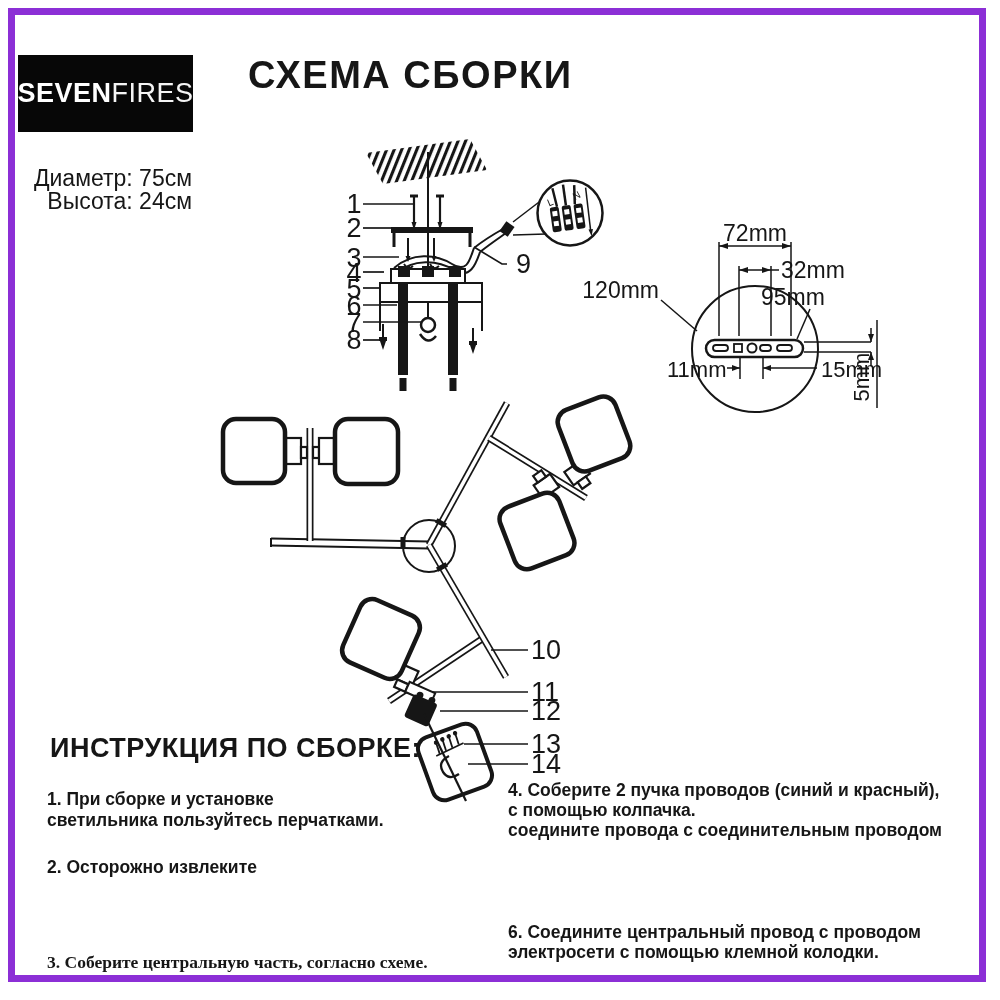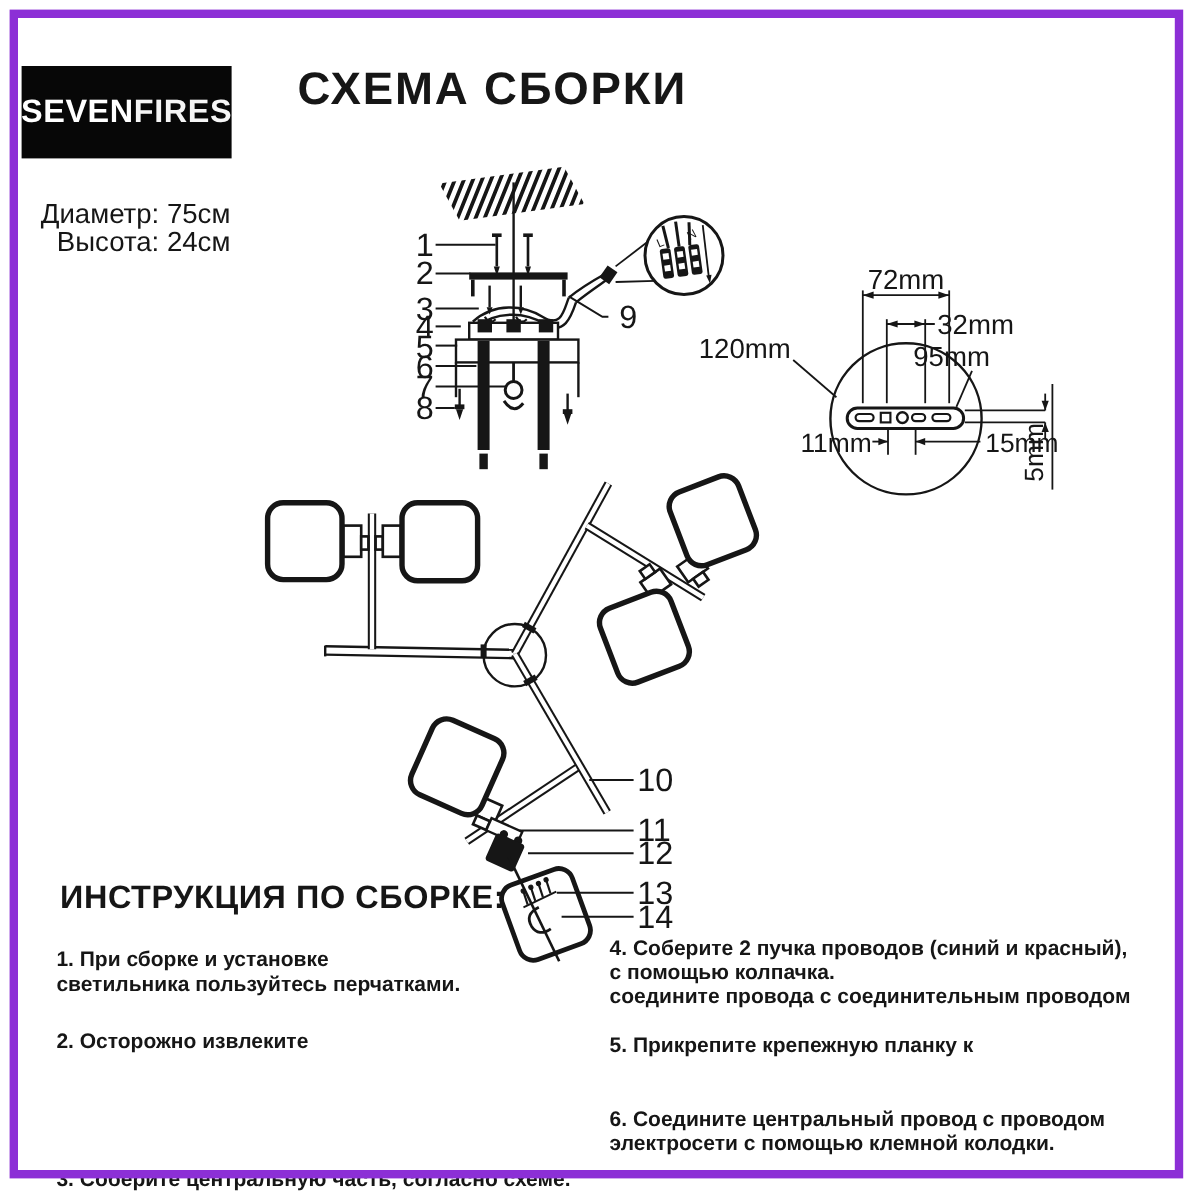--- a/index.html
+++ b/index.html
@@ -11,41 +11,41 @@
   .frame{
     position:absolute;left:8px;top:8px;width:978px;height:974px;
     border:7px solid #8c2fd6;box-sizing:border-box;pointer-events:none;
   }
   .logo{
     position:absolute;left:18px;top:55px;width:175px;height:77px;background:#070707;
     display:flex;align-items:center;justify-content:center;color:#fff;
     font-size:27px;letter-spacing:.5px;white-space:nowrap;
   }
   .logo .b{font-weight:700;}
-  .logo .l{font-weight:700;opacity:.96;}
+  .logo .l{font-weight:400;opacity:.96;}
   .title{
     position:absolute;left:248px;top:54px;font-size:38px;font-weight:700;
     letter-spacing:1.5px;white-space:nowrap;
   }
   .specs{
     position:absolute;left:20px;top:149px;width:172px;text-align:right;
     font-size:23px;font-weight:500;line-height:23px;margin-top:18px;
   }
   .diagram{position:absolute;left:0;top:0;width:1000px;height:1000px;}
   svg text{font-family:"Liberation Sans","DejaVu Sans",sans-serif;fill:#161616;}
   .instr-heading{
     position:absolute;left:50px;top:733px;font-size:27px;font-weight:700;
     letter-spacing:.5px;white-space:nowrap;
   }
   .steps{position:absolute;font-size:17.5px;font-weight:700;}
   .steps .line{line-height:21px;white-space:nowrap;}
   .col-right .line{line-height:20px;}
   .s-l1{left:47px;top:789px;}
   .s-l2{left:47px;top:857px;}
-  .s-l3{left:47px;top:972px;}
+  .s-l3{left:47px;top:952px;font-family:Liberation Serif, serif;}
   .s-r1{left:508px;top:780px;}
   .s-r2{left:508px;top:861px;}
   .s-r3{left:508px;top:922px;}
 </style>
 </head>
 <body>
 
 <div class="logo">
   <span class="b">SEVEN</span>
     <span class="l">FIRES</span>
@@ -335,20 +335,19 @@
 <div class="steps s-l3">
   <div class="line">3. Соберите центральную часть, согласно схеме.</div>
 </div>
 
 <div class="steps col-right s-r1">
   <div class="line">4. Соберите 2 пучка проводов (синий и красный),</div>
   <div class="line">с помощью колпачка.</div>
   <div class="line">соедините провода с соединительным проводом</div>
 </div>
 <div class="steps col-right s-r2">
-  <div class="line">5. Прикрепите крепежную планку к</div>
 </div>
 <div class="steps col-right s-r3">
   <div class="line">6. Соедините центральный провод с проводом</div>
   <div class="line">электросети с помощью клемной колодки.</div>
 </div>
 
 <div class="frame"></div>
 
 </body></html>

